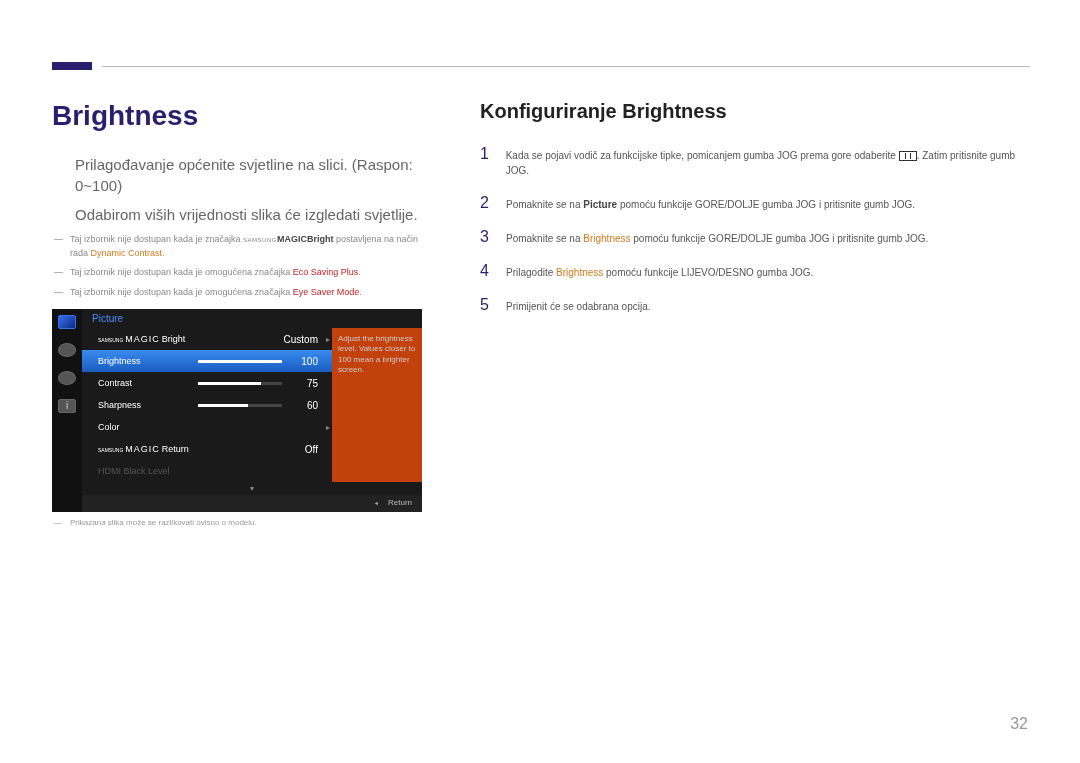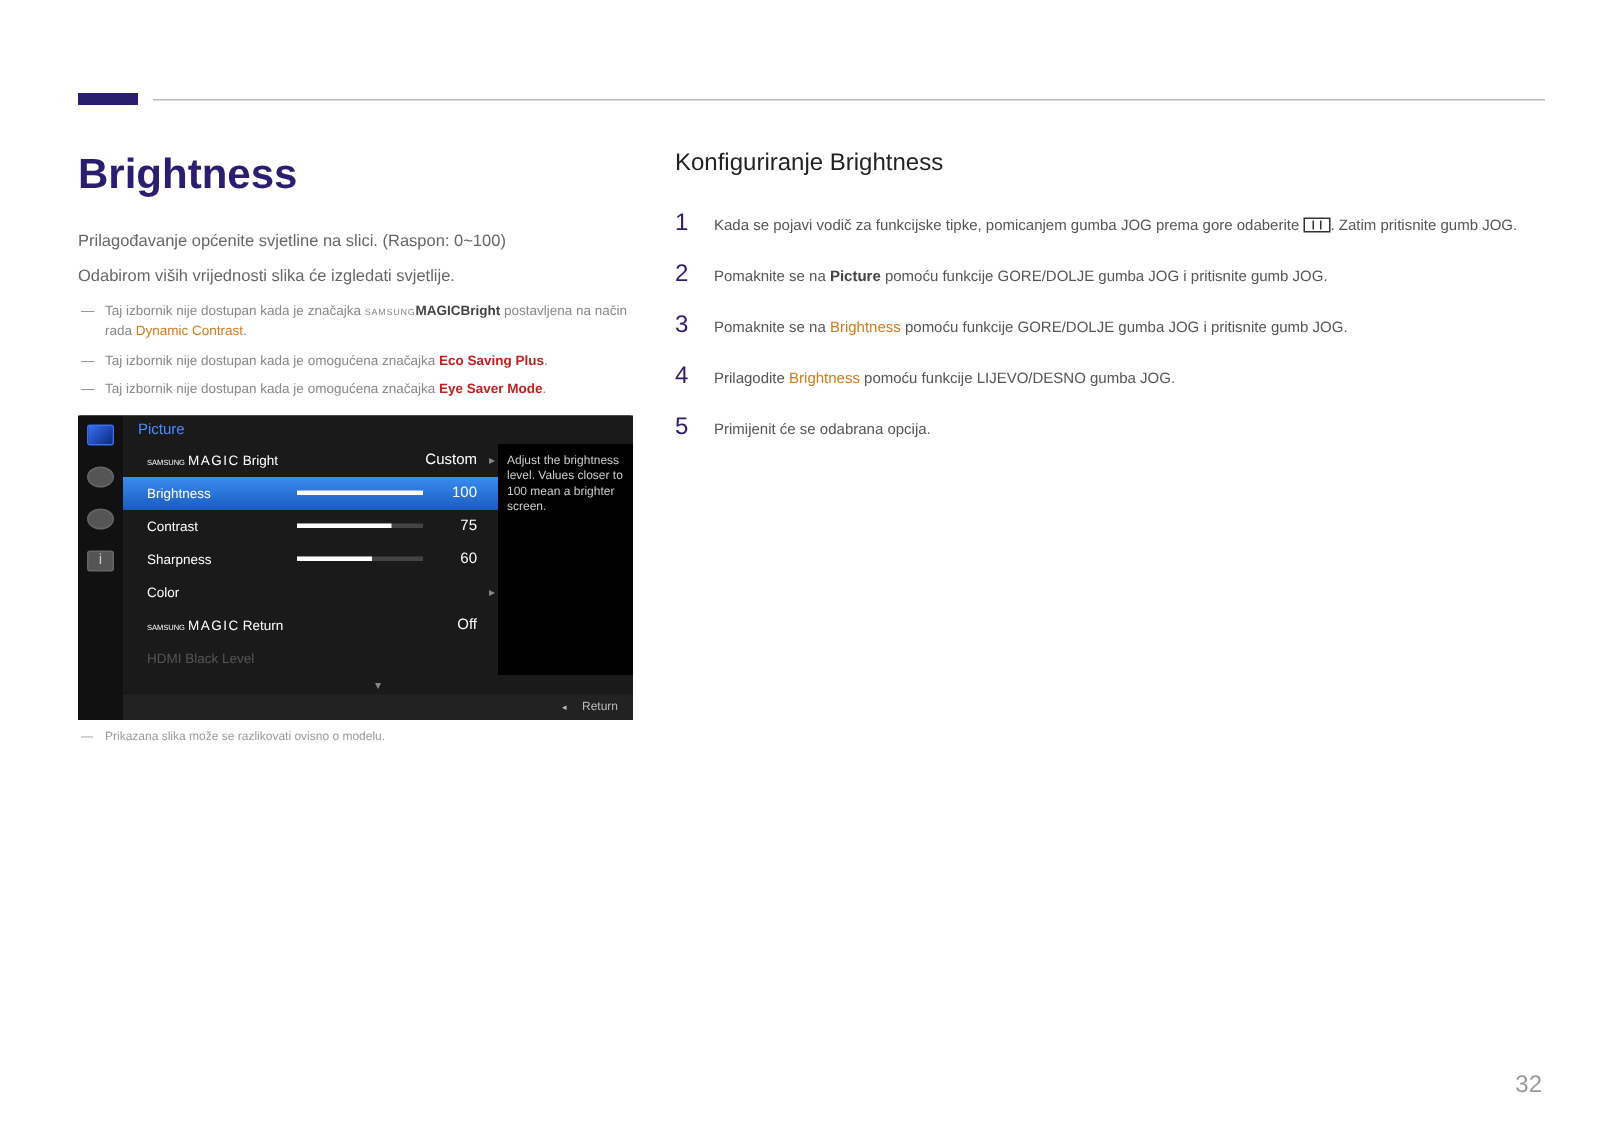--- a/index.html
+++ b/index.html
@@ -26,60 +26,61 @@
     right: 50px;
     height: 1px;
     background: #bbb;
   }
   .content {
     position: absolute;
     top: 100px;
     left: 52px;
     right: 50px;
     display: flex;
-    gap: 28px;
+    gap: 58px;
   }
   .left-col { width: 370px; }
   .right-col { flex: 1; }
   h1.brightness {
     font-size: 28px;
     font-weight: 600;
     color: #2a1e6f;
     margin-bottom: 22px;
   }
   h2.config {
-    font-size: 16px;
-    font-weight: 400;
+    font-size: 20px;
+    font-weight: 700;
     color: #222;
     margin-bottom: 22px;
   }
   .desc {
-    font-size: 11px;
+    font-size: 15px;
     color: #666;
     margin-bottom: 8px;
     line-height: 1.4;
+    margin-left: 23px;
   }
   .note-list { margin-top: 8px; }
   .note {
     font-size: 9px;
     color: #888;
     line-height: 1.5;
     padding-left: 18px;
     position: relative;
     margin-bottom: 6px;
   }
   .note::before {
     content: "―";
     position: absolute;
     left: 2px;
     top: 0;
     color: #888;
   }
   .highlight-brown { color: #d17a1a; font-weight: 400; text-align: center; }
-  .highlight-red { color: #c02020; font-weight: 700; }
+  .highlight-red { color: #c02020; font-weight: 400; }
   .highlight-bold { font-weight: 600; color: #444; }
   .magic-label { font-size: 6px; letter-spacing: 0.5px; }
 
   
   .osd {
     margin-top: 10px;
     width: 370px;
     background: #000;
     border-radius: 2px;
     display: flex;
@@ -132,21 +133,21 @@
   .osd-slider-fill { height: 100%; background: #fff; }
   .osd-value { width: 40px; text-align: right; font-size: 10px; padding-right:4px;}
   .osd-arrow {
     position: absolute;
     right: 2px;
     color: #888;
     font-size: 8px;
   }
   .osd-tooltip {
     width: 90px;
-    background: #000000;
+    background: #c2410c;
     padding: 6px 6px;
     font-size: 8px;
     color: #ccc;
     line-height: 1.3;
   }
   .osd-body { display: flex; }
   .osd-list { flex:1; }
   .osd-footer {
     text-align: right;
     padding: 3px 10px 5px;

